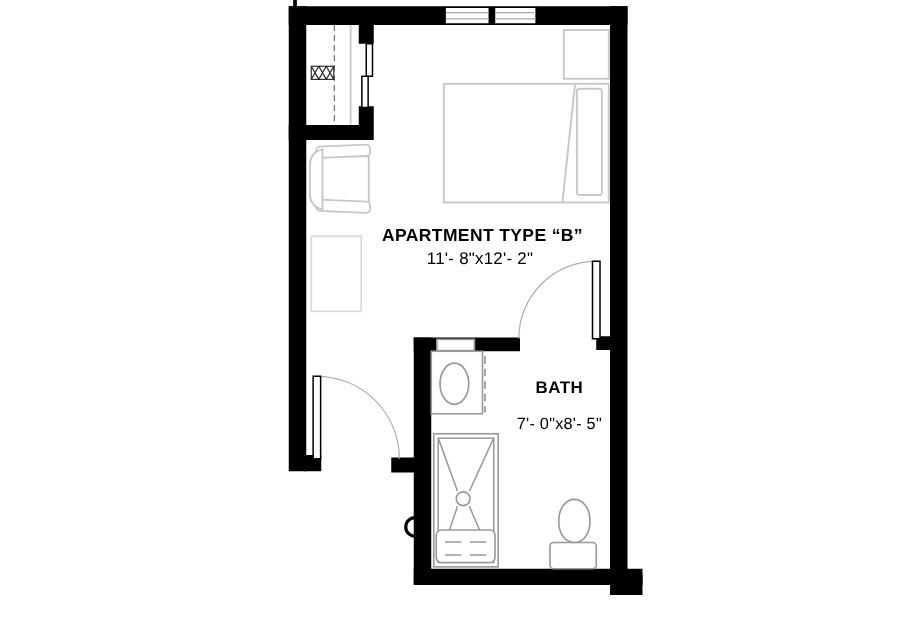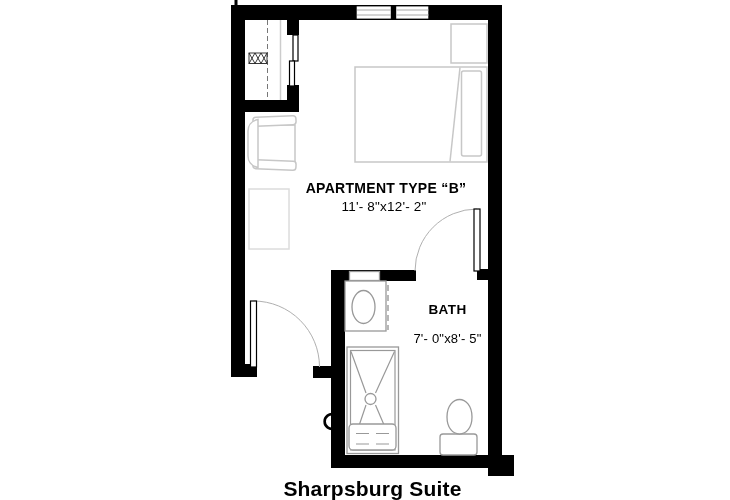--- a/index.html
+++ b/index.html
@@ -116,14 +116,13 @@
       <path class="handle" d="M334,414.5 A7.3,7.3 0 1 0 334,428.5"></path>
     </g>
   </svg>
 
   <div class="label room-name" style="left:301px;top:180px;width:170px;">APARTMENT TYPE “B”</div>
   <div class="label room-dims" style="left:299px;top:199px;width:170px;">11'- 8"x12'- 2"</div>
 
   <div class="label bath-name" style="left:405px;top:302px;width:85px;">BATH</div>
   <div class="label bath-dims" style="left:400px;top:331px;width:95px;">7'- 0"x8'- 5"</div>
 
-  <div class="label plan-title" style="left:240px;top:477px;width:265px;">Sharpsburg Suite</div>
 </div>
 
 </body></html>

